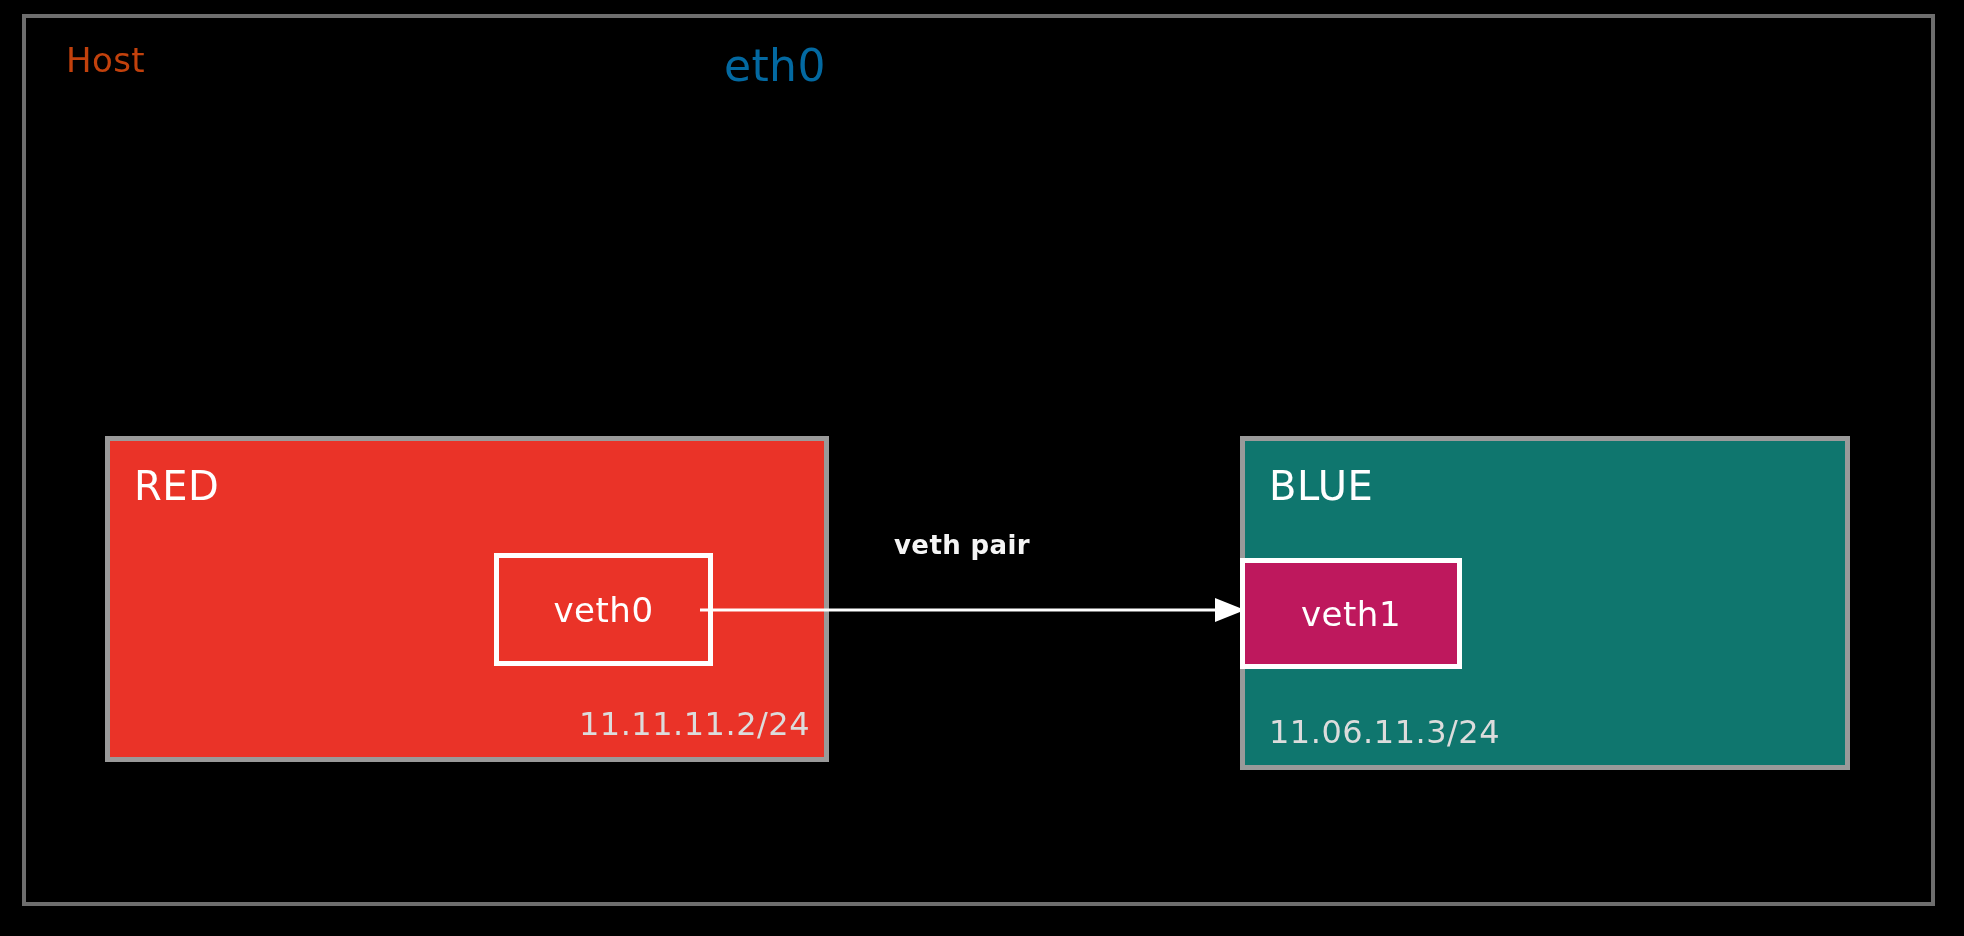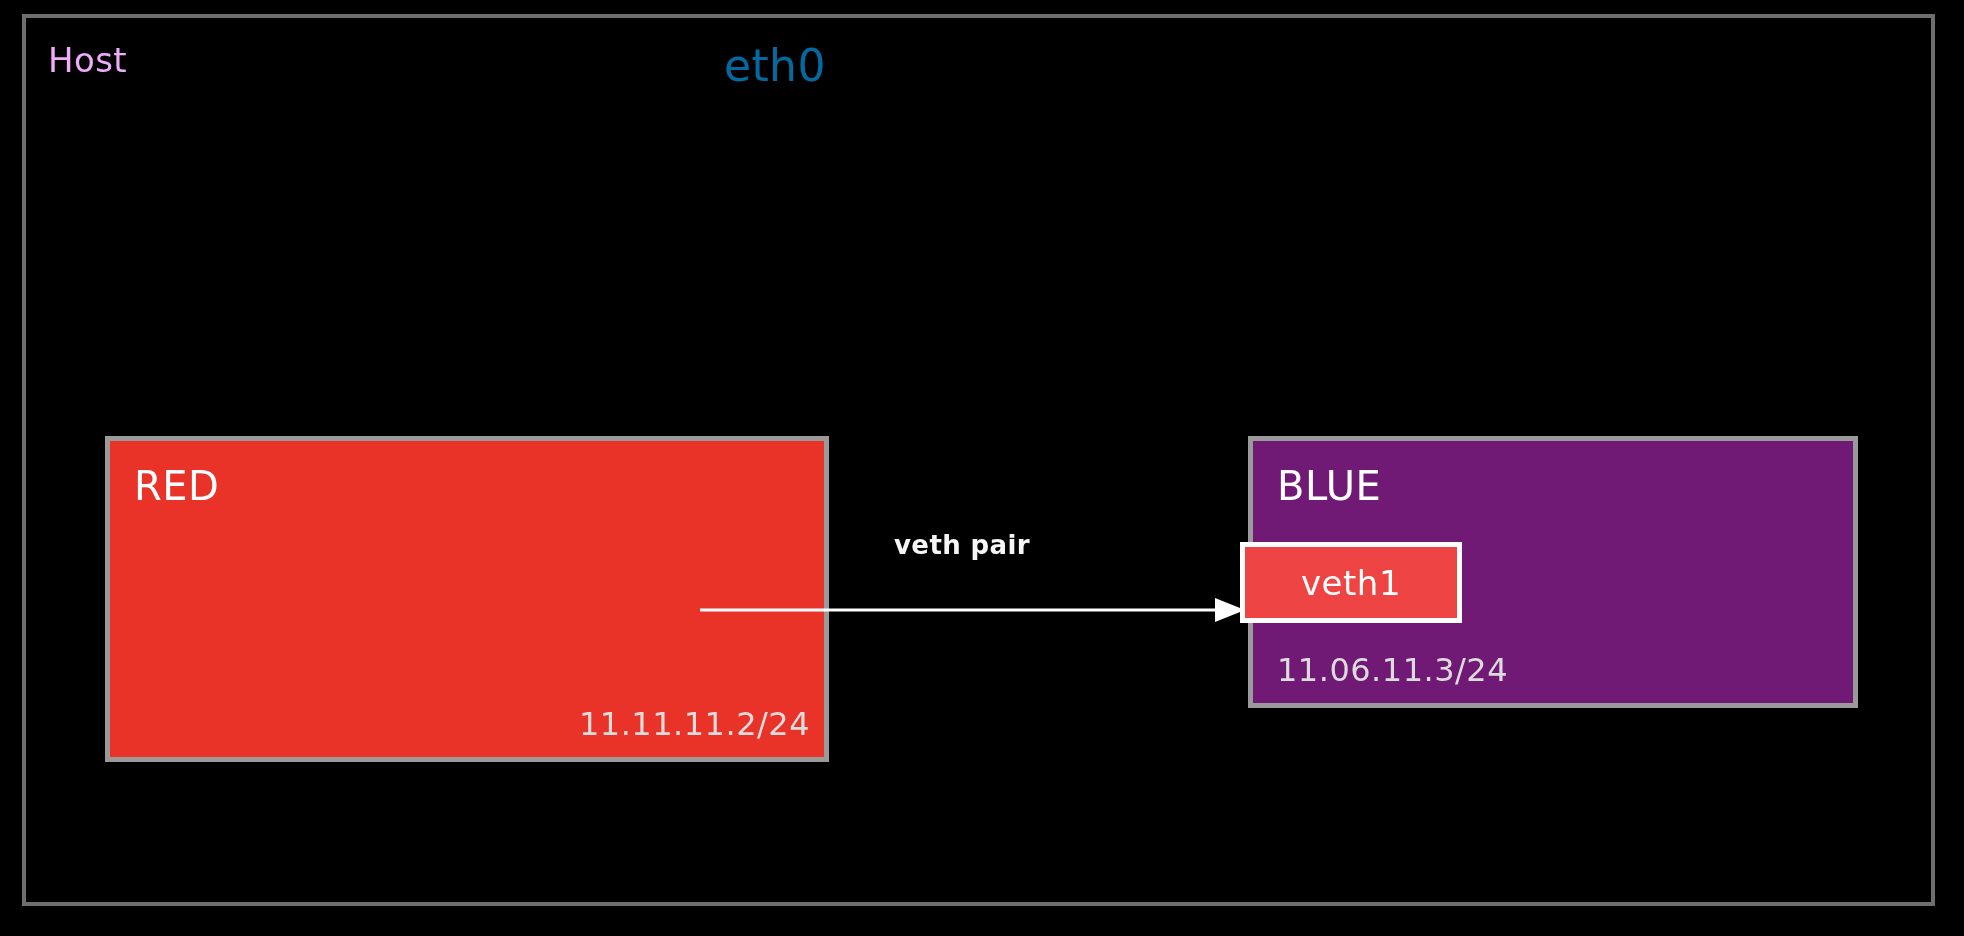--- a/index.html
+++ b/index.html
@@ -24,24 +24,24 @@
     left: 22px;
     top: 14px;
     width: 1913px;
     height: 892px;
     border: 4px solid #6e6e6e;
     box-sizing: border-box;
     background: transparent;
   }
   .host-label {
     position: absolute;
-    left: 48px;
+    left: 66px;
     top: 40px;
     font-size: 34px;
-    color: #f0abfc;
+    color: #c2410c;
     letter-spacing: 0.4px;
     white-space: nowrap;
   }
   .eth0-label {
     position: absolute;
     left: 724px;
     top: 40px;
     font-size: 44px;
     color: #0369a1;
     letter-spacing: 0.4px;
@@ -58,23 +58,22 @@
     left: 105px;
     top: 436px;
     width: 724px;
     height: 326px;
     background: #ea3328;
   }
   .ns-blue {
     left: 1240px;
     top: 436px;
     width: 610px;
-    height: 272px;
-    background: #701a75;
-    margin-left: 8px;
+    height: 334px;
+    background: #0f766e;
   }
   .ns-title {
     position: absolute;
     left: 24px;
     top: 22px;
     font-size: 40px;
     color: #ffffff;
     letter-spacing: 0.5px;
     white-space: nowrap;
   }
@@ -104,24 +103,24 @@
   }
   .veth-red {
     left: 494px;
     top: 553px;
     width: 219px;
     height: 113px;
     background: #ea3328;
   }
   .veth-blue {
     left: 1240px;
-    top: 542px;
+    top: 558px;
     width: 222px;
-    height: 81px;
-    background: #ef4444;
+    height: 111px;
+    background: #be185d;
   }
 
   
   .veth-pair-label {
     position: absolute;
     left: 894px;
     top: 530px;
     font-size: 26px;
     color: #f5f5f5;
     letter-spacing: 0.4px;
@@ -150,20 +149,21 @@
   <div class="ns-box ns-red">
     <div class="ns-title">RED</div>
     <div class="ns-ip">11.11.11.2/24</div>
   </div>
 
   <div class="ns-box ns-blue">
     <div class="ns-title">BLUE</div>
     <div class="ns-ip">11.06.11.3/24</div>
   </div>
 
+  <div class="veth-box veth-red">veth0</div>
 
   <div class="veth-box veth-blue">veth1</div>
 
   <div class="veth-pair-label">veth pair</div>
 
   <svg class="veth-link" viewBox="0 0 560 60">
     <defs>
       <marker id="arrowhead" markerWidth="10" markerHeight="8" refX="9" refY="4" orient="auto" markerUnits="strokeWidth">
         <path d="M0,0 L10,4 L0,8 z" fill="#ffffff"></path>
       </marker>

